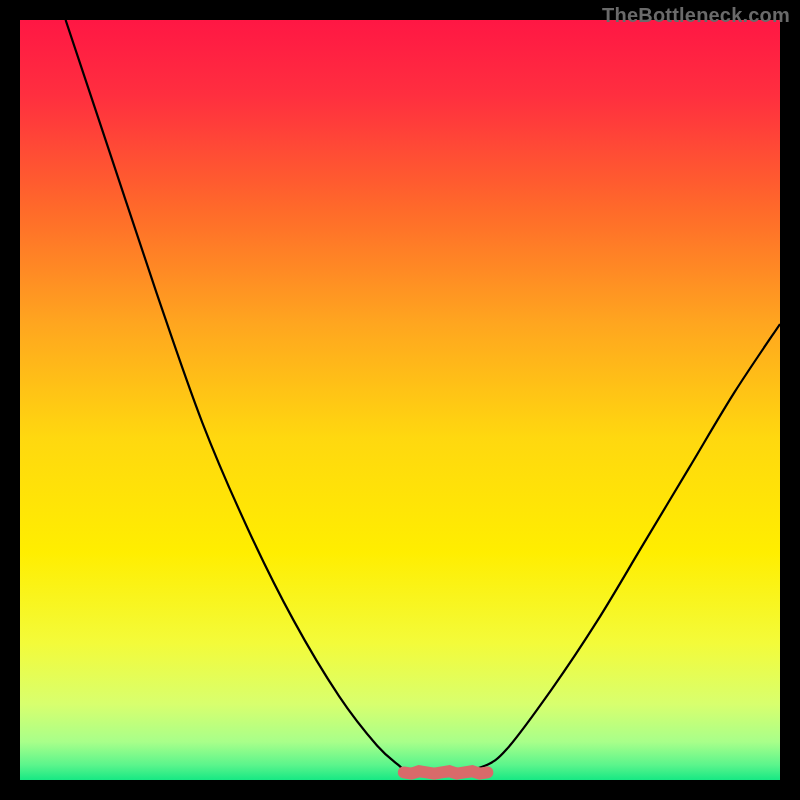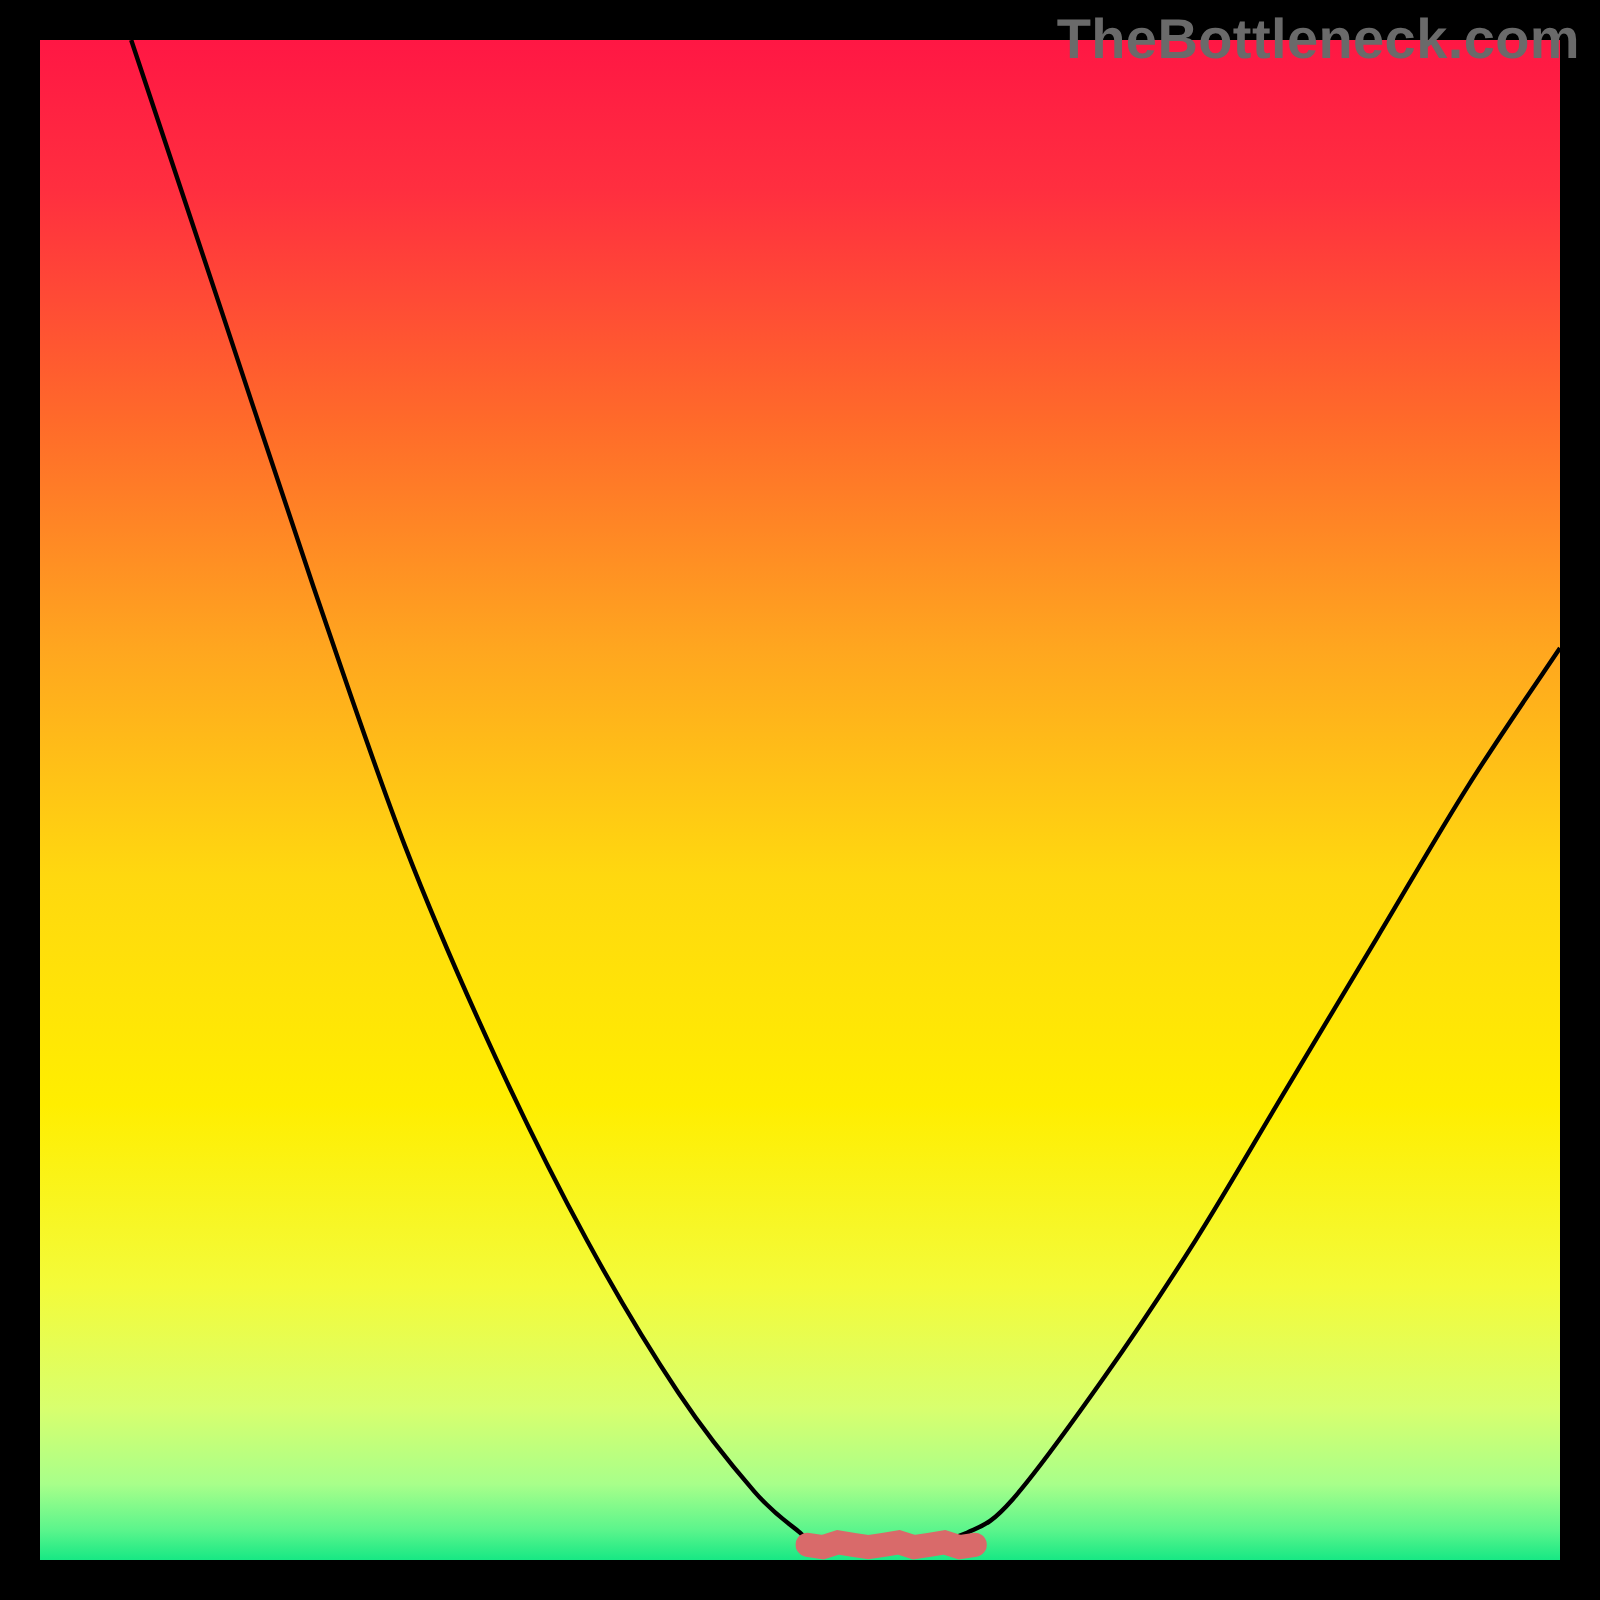--- a/index.html
+++ b/index.html
@@ -23,21 +23,21 @@
     left: 20px;
     top: 20px;
     width: 760px;
     height: 760px;
   }
   .watermark {
     position: absolute;
     top: 4px;
     right: 10px;
     font-family: Arial, sans-serif;
-    font-size: 28px;
+    font-size: 20px;
     font-weight: 600;
     color: #6a6a6a;
     letter-spacing: 0.2px;
   }
 </style>
 </head>
 <body>
 
 <div class="frame">
   <svg class="plot" width="760" height="760" viewBox="0 0 760 760">

